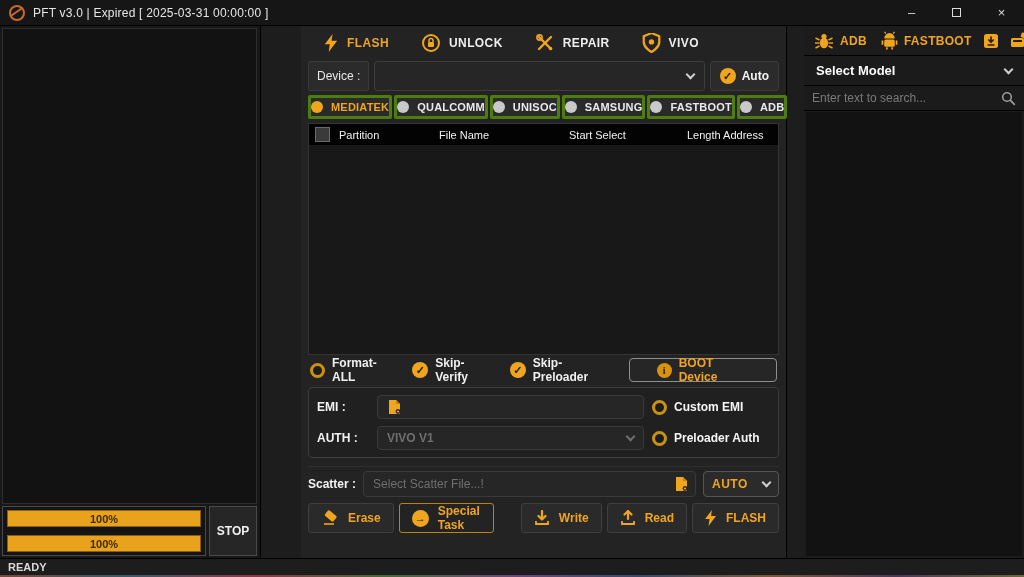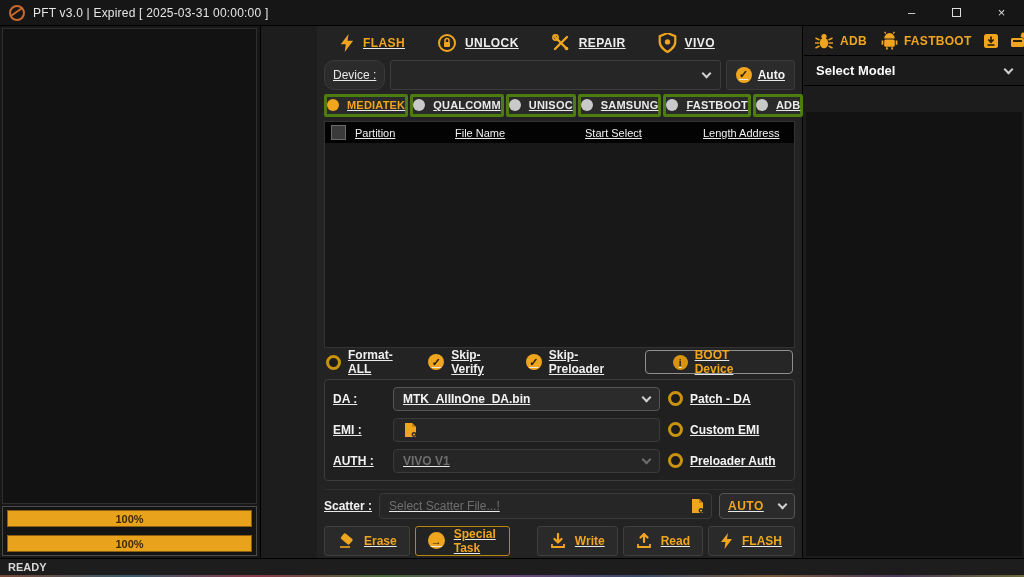--- a/index.html
+++ b/index.html
@@ -17,22 +17,22 @@
   .title-text { font-size:12px; color:#e6e6e6; letter-spacing:.2px; }
   .win-controls { margin-left:auto; display:flex; height:100%; }
   .win-btn { width:45px; height:100%; display:flex; align-items:center; justify-content:center;
              color:#dcdcdc; font-size:13px; cursor:default; }
   .max-glyph { width:9px; height:9px; border:1px solid #dcdcdc; display:inline-block; }
 
   
   .main { position:absolute; top:26px; left:0; right:0; height:532px; }
   .left-panel  { position:absolute; top:0; left:0; width:261px; height:532px; background:#181818;
                  border-right:1px solid #000; }
-  .center-panel{ position:absolute; top:0; left:317px; width:486px; height:532px; background:#232323;
-                 border-right:1px solid #000; padding:2px 7px; display:flex; flex-direction:column;text-decoration:underline; }
+  .center-panel{ position:absolute; top:0; left:301px; width:486px; height:532px; background:#232323;
+                 border-right:1px solid #000; padding:2px 7px; display:flex; flex-direction:column; }
   .right-panel { position:absolute; top:0; left:804px; width:220px; height:532px; background:#1c1c1c; }
 
   
   .log-area { position:absolute; top:2px; left:2px; right:3px; bottom:54px; background:#121212;
               border:1px solid #2e2e2e; }
   .progress-zone { position:absolute; left:2px; right:3px; bottom:2px; height:50px; display:flex; }
   .bars-box { flex:1; border:1px solid #4a4a4a; background:#141414; padding:3px 4px;
               display:flex; flex-direction:column; justify-content:space-between; }
   .pbar { height:17px; background:#e9a21b; border:1px solid #8a5f10; display:flex; align-items:center;
           justify-content:center; font-size:11px; font-weight:bold; color:#3c2c05; }
@@ -48,21 +48,21 @@
       background:linear-gradient(90deg,#7a4a3a,#3a5a6a,#8a3a4a,#4a6a3a,#6a4a7a,#3a4a6a,#7a5a3a,#4a3a5a,#6a6a3a); }
 
   
   .c-toolbar { height:30px; display:flex; align-items:center; gap:8px; padding-left:4px; }
   .tb-item { display:flex; align-items:center; gap:8px; padding:0 12px; height:26px; cursor:pointer; }
   .tb-label { font-size:12px; font-weight:bold; color:#eeeeee; letter-spacing:.4px; }
   .tb-item.active .tb-label { color:#f0a51f; }
 
   
   .device-row { height:30px; display:flex; align-items:stretch; gap:5px; margin-top:3px; }
-  .device-label { background:#2b2b2b; border:1px solid #3a3a3a; border-radius:10px; display:flex;
+  .device-label { background:#2b2b2b; border:1px solid #3a3a3a; border-radius:2px; display:flex;
                   align-items:center; padding:0 8px; font-size:12px; color:#e8e8e8; }
   .combo { flex:1; background:#262626; border:1px solid #3d3d3d; border-radius:3px; display:flex;
            align-items:center; padding:0 10px; font-size:12px; cursor:pointer; }
   .combo .chev { margin-left:auto; }
   .chev { width:7px; height:7px; border-right:2px solid #cfcfcf; border-bottom:2px solid #cfcfcf;
           transform:rotate(45deg); margin-top:-3px; flex:none; }
   .chev.dim { border-color:#6e6e6e; }
   .auto-btn { background:#2b2b2b; border:1px solid #3a3a3a; border-radius:3px; display:flex;
               align-items:center; gap:6px; padding:0 9px; cursor:pointer; }
   .auto-btn span.lbl { font-size:12px; font-weight:bold; color:#f2f2f2; }
@@ -178,20 +178,21 @@
 
   <div class="main">
 
     <div class="left-panel">
       <div class="log-area"></div>
       <div class="progress-zone">
         <div class="bars-box">
           <div class="pbar">100%</div>
           <div class="pbar">100%</div>
         </div>
+        <div class="stop-btn">STOP</div>
       </div>
     </div>
 
     <div class="center-panel">
 
       <div class="c-toolbar">
         <div class="tb-item active">
           <svg width="15" height="18" viewBox="0 0 12 16">
               <polygon points="7,0 0,9 4.5,9 3.5,16 11,6 6,6" fill="#f0a51f"></polygon>
             </svg>
@@ -286,31 +287,20 @@
           <span class="check-circle"></span>
           <span class="opt-label">Skip-Preloader</span>
         </div>
         <div class="boot-btn">
           <span class="info-circle"></span>
           <span class="boot-label">BOOT Device</span>
         </div>
       </div>
 
       <div class="groupbox">
-        <div class="f-row">
-          <span class="f-label">DA :</span>
-          <div class="f-combo">
-            <span class="f-value">MTK_AllInOne_DA.bin</span>
-            <span class="chev" style="margin-left:auto"></span>
-          </div>
-          <div class="f-radio">
-            <span class="ring"></span>
-            <span class="rlabel">Patch - DA</span>
-          </div>
-        </div>
         <div class="f-row">
           <span class="f-label">EMI :</span>
           <div class="f-input">
             <svg width="15" height="16" viewBox="0 0 15 16">
               <path d="M2 1 h7 l4 4 v10 h-11 z" fill="#f0a51f"></path>
               <path d="M9 1 v4 h4" fill="#c9830b"></path>
               <circle cx="11" cy="12.5" r="2.4" fill="#2a2a2a"></circle>
               <circle cx="11" cy="12.5" r="1.1" fill="#f0a51f"></circle>
             </svg>
           </div>
@@ -422,20 +412,27 @@
             <rect x="1" y="6" width="13" height="9" rx="1.5" fill="#f0a51f"></rect>
             <rect x="3" y="8" width="9" height="2" fill="#2a2108"></rect>
             <rect x="11" y="1" width="6" height="5" rx="1" fill="#f0a51f" transform="rotate(20 14 3.5)"></rect>
           </svg>
         </div>
       </div>
       <div class="model-row">
         <span class="model-label">Select Model</span>
         <span class="chev"></span>
       </div>
+      <div class="search-row">
+        <input type="text" placeholder="Enter text to search..." style="">
+        <svg width="15" height="15" viewBox="0 0 15 15">
+          <circle cx="6" cy="6" r="4.3" fill="none" stroke="#9a9a9a" stroke-width="1.6"></circle>
+          <line x1="9.4" y1="9.4" x2="13.3" y2="13.3" stroke="#9a9a9a" stroke-width="1.8" stroke-linecap="round"></line>
+        </svg>
+      </div>
       <div class="model-list"></div>
     </div>
   </div>
 
   <div class="statusbar">
     <span>READY</span>
   </div>
   <div class="desktop-strip"></div>
 </div>
 

